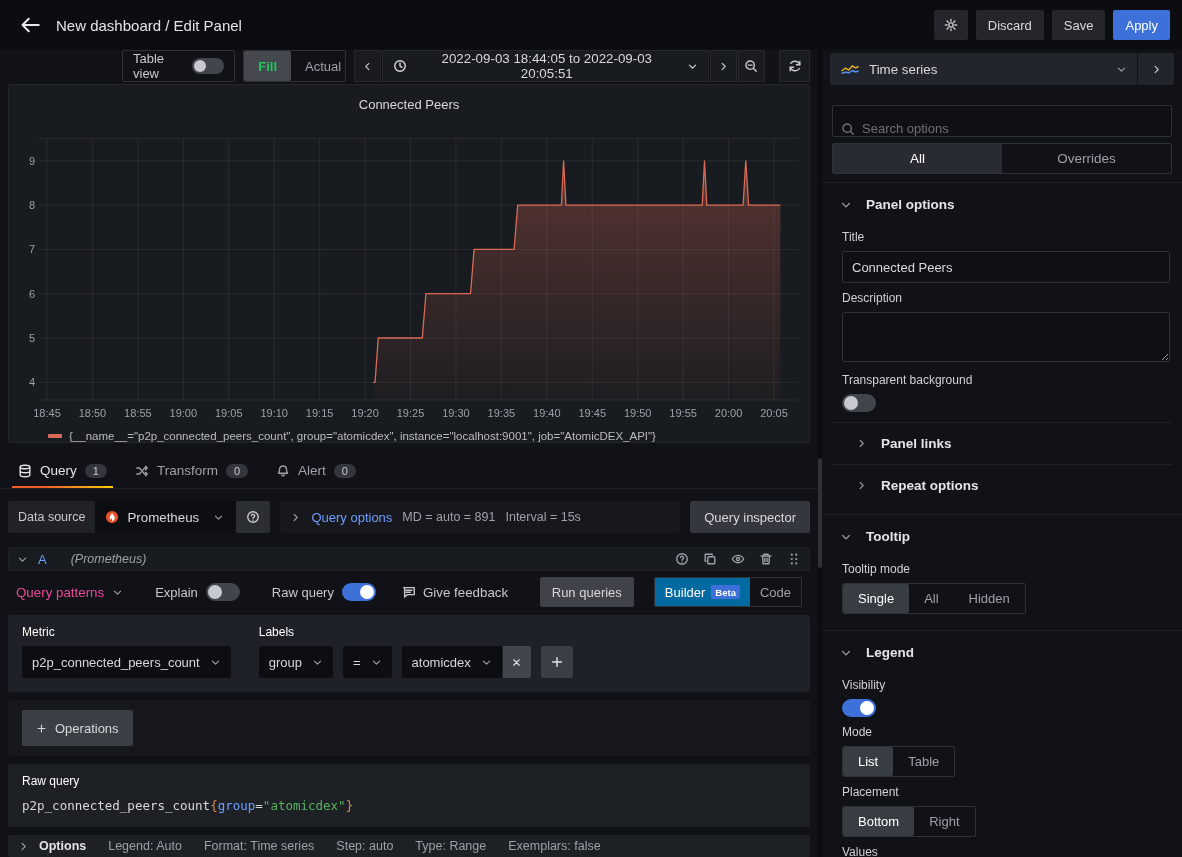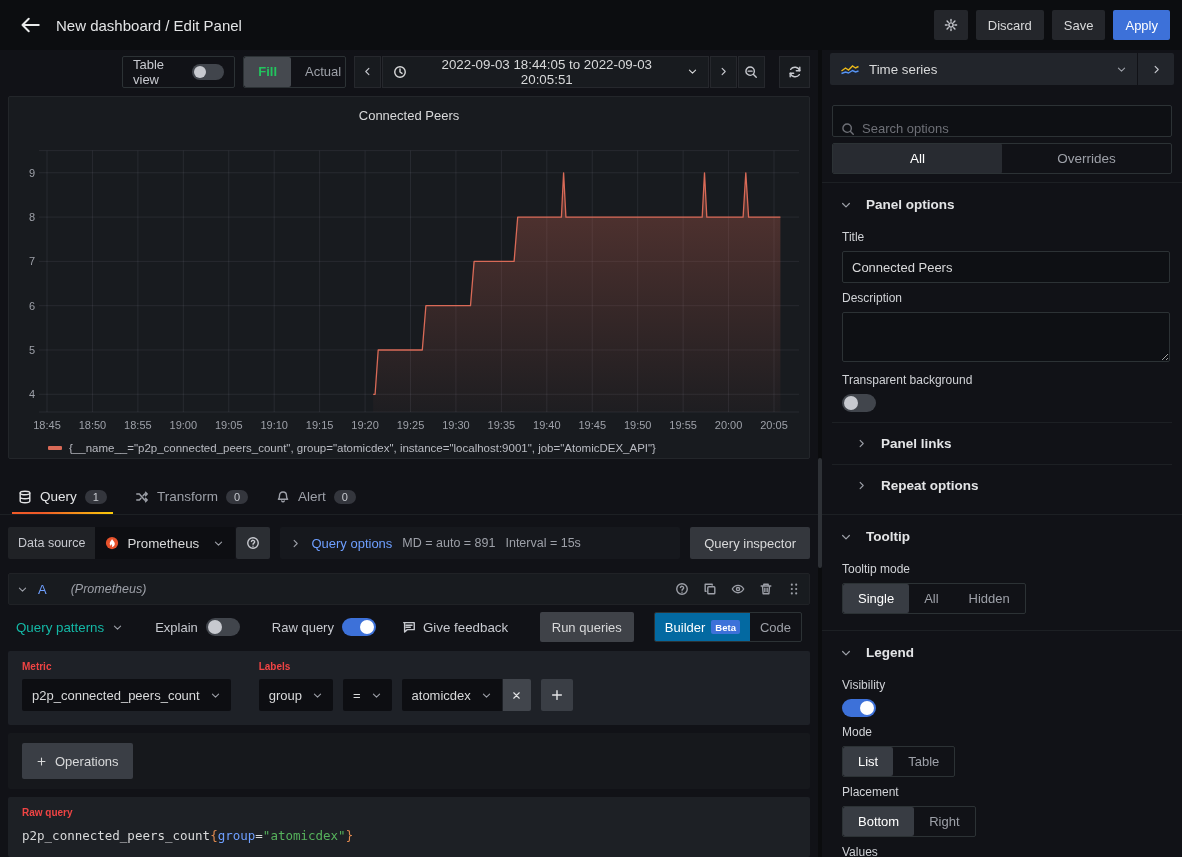--- a/index.html
+++ b/index.html
@@ -79,33 +79,33 @@
   .qinspector { height:32px; margin-left:10px; background:#34373d; padding:0 14px; border-radius:2px;
     color:#d8d9da; font-size:13px; font-weight:500; display:flex; align-items:center; }
 
   
   .qrow-header { margin:14px 8px 0 8px; height:32px; background:#181b1f; border:1px solid #202226;
     border-radius:2px; display:flex; align-items:center; padding:0 8px; gap:10px; }
   .refid { color:#6e9fff; font-weight:500; }
   .ds-hint { color:#9da0a8; font-style:italic; font-size:12.5px; margin-left:14px; }
   .qrow-icons { margin-left:auto; display:flex; gap:14px; color:#9da0a8; align-items:center; }
   .qrow-toolbar { margin:6px 8px 0 8px; height:32px; display:flex; align-items:center; gap:10px; padding:0 8px; }
-  .qp-label { color:#14b8a6; display:flex; align-items:center; gap:8px; }
+  .qp-label { color:#ec4899; display:flex; align-items:center; gap:8px; }
   .tog-set { display:flex; align-items:center; gap:8px; margin-left:22px; color:#c7c9cf; }
   .feedback { display:flex; align-items:center; gap:7px; margin-left:16px; color:#c7c9cf; }
   .run-btn { margin-left:auto; height:30px; background:#3f4248; padding:0 12px; border-radius:2px;
     color:#d8d9da; font-weight:500; font-size:13px; display:flex; align-items:center; }
   .bc-group { display:flex; border:1px solid #2c3235; border-radius:2px; height:30px; margin-left:10px; overflow:hidden; }
   .bc-group button { padding:0 10px; display:flex; align-items:center; gap:6px; color:#9da0a8; font-size:13px; }
   .bc-group button.active { background:#0369a1; color:#fff; font-weight:500; }
   .beta { background:#3d71d9; color:#fff; font-size:9.5px; font-weight:700; padding:1.5px 4px; border-radius:2px; }
 
   .builder-card { margin:8px 8px 0 8px; background:#1e2127; border-radius:2px; padding:10px 14px 14px 14px;
     display:flex; gap:28px; }
-  .fld-label { font-size:10px; font-weight:700; color:#ef4444; margin-bottom:7px; }
+  .fld-label { font-size:12px; font-weight:400; color:#ffffff; margin-bottom:7px; }
   .dd { background:#0d0e12; height:32px; display:flex; align-items:center; gap:10px; padding:0 10px;
     border-radius:2px; color:#d8d9da; font-size:13px; }
   .dd .chev { color:#9da0a8; }
   .labels-row { display:flex; align-items:center; }
   .xbtn { width:28px; height:32px; background:#41454c; color:#e3e4e6; display:flex; align-items:center;
     justify-content:center; border-radius:0 2px 2px 0; margin-left:1px; font-size:14px; }
   .plusbtn { width:32px; height:32px; background:#3a3e45; border-radius:2px; margin-left:10px;
     display:flex; align-items:center; justify-content:center; color:#e3e4e6; }
 
   .ops-strip { margin:8px 8px 0 8px; background:#16181c; padding:10px 14px; border-radius:2px; }
@@ -548,20 +548,33 @@
           </svg>
         <span>Operations</span>
       </button>
     </div>
 
     <div class="raw-card">
       <div class="fld-label">Raw query</div>
       <div class="raw-code"><span>p2p_connected_peers_count</span><span class="br">{</span><span class="key">group</span><span>=</span><span class="val">"atomicdex"</span><span class="br">}</span></div>
     </div>
 
+    <div class="opts-card">
+      <button class="hd">
+        <svg class="ic sm" viewBox="0 0 16 16" style="color:#9da0a8">
+            <use href="#i-chev-right"></use>
+          </svg>
+        <span>Options</span>
+      </button>
+      <span class="dim">Legend: Auto</span>
+      <span class="dim">Format: Time series</span>
+      <span class="dim">Step: auto</span>
+      <span class="dim">Type: Range</span>
+      <span class="dim">Exemplars: false</span>
+    </div>
   </div>
 
   <div class="vdivider">
       <div class="thumb"></div>
     </div>
 
   <aside class="sidebar">
     <div class="viz-picker-row">
       <button class="viz-picker">
         <svg style="width:20px;height:14px" viewBox="0 0 20 14">

